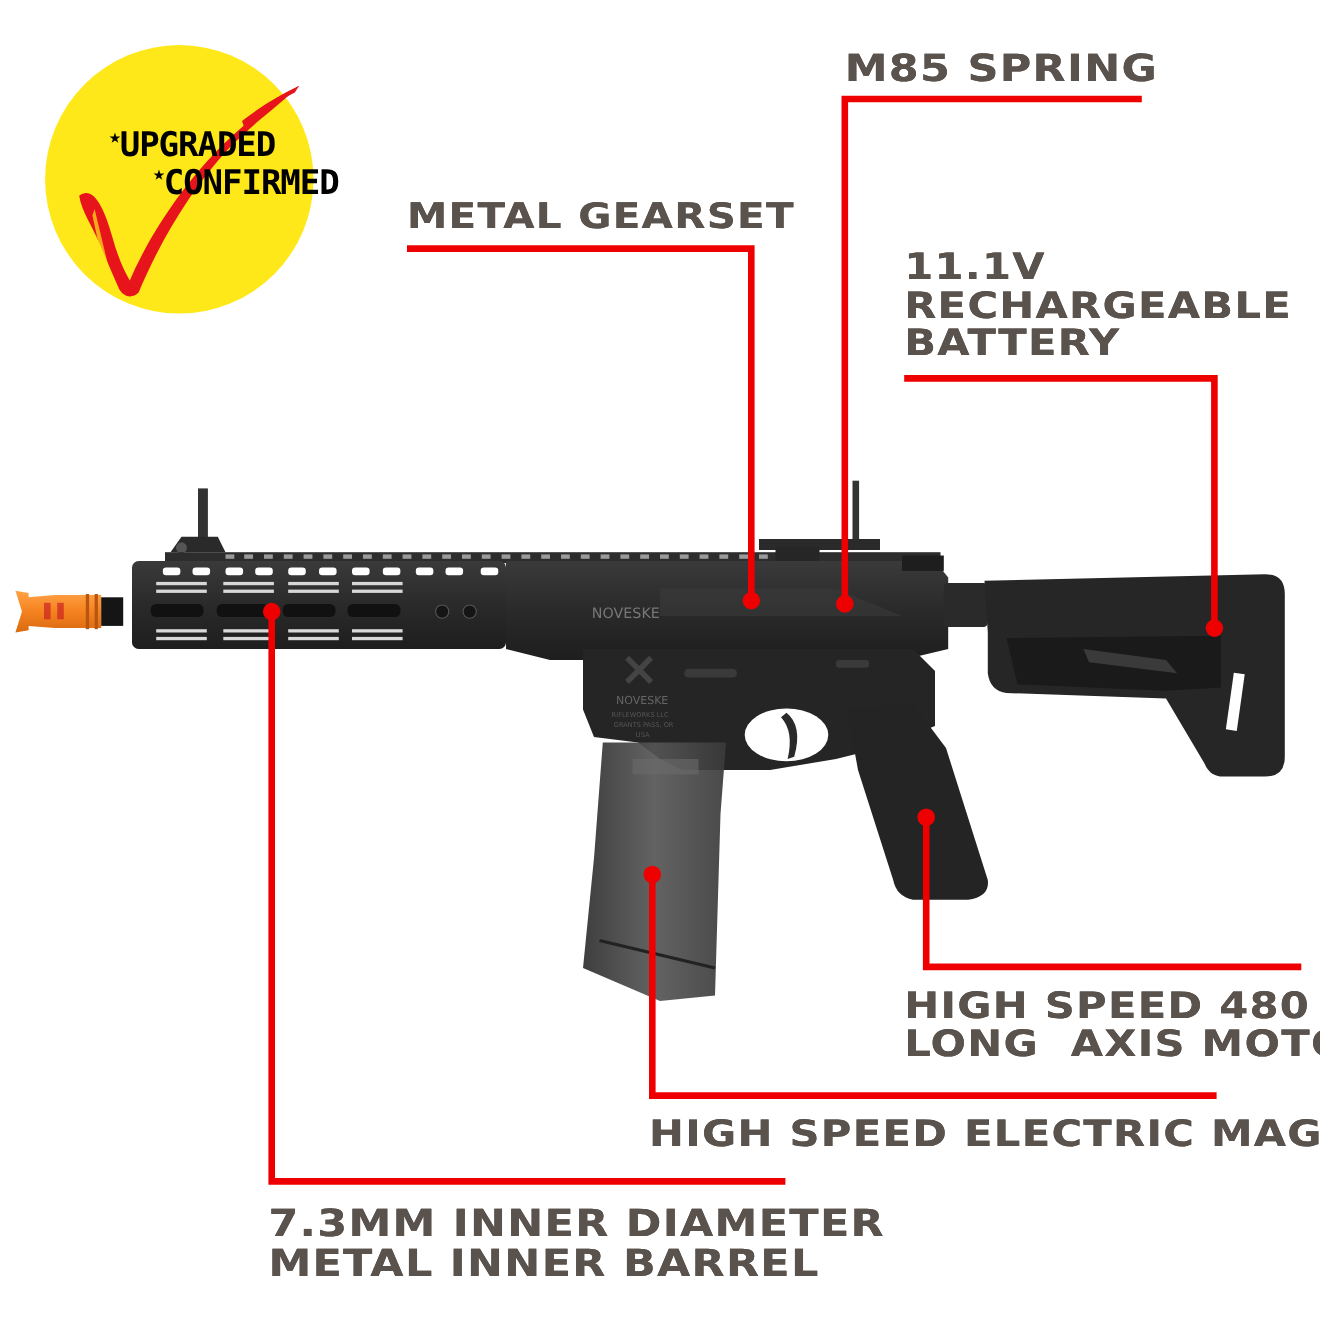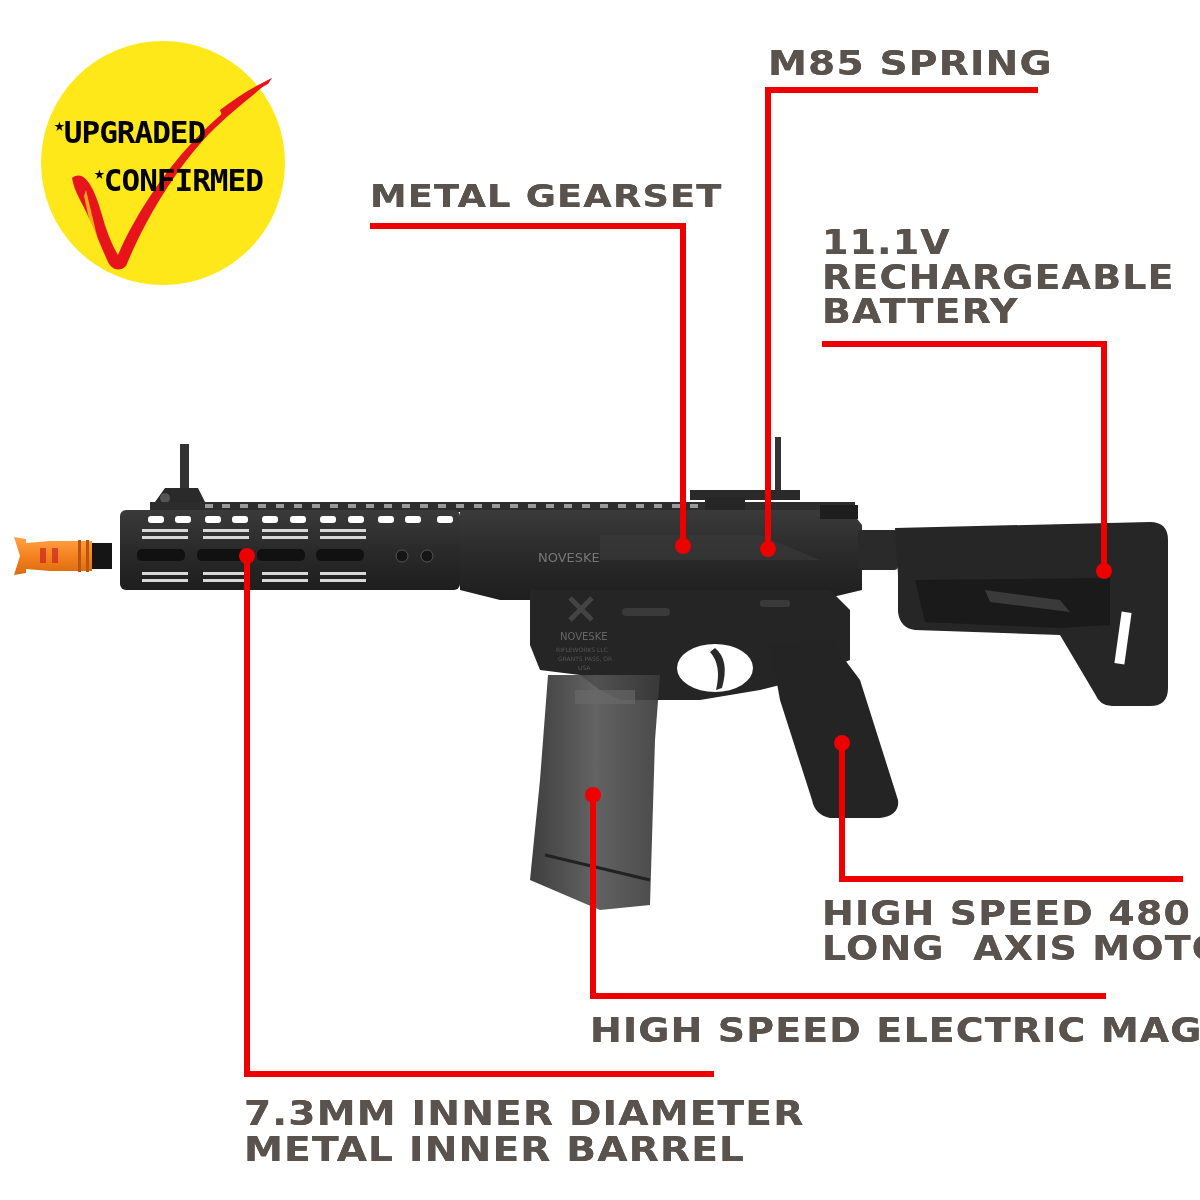--- a/index.html
+++ b/index.html
@@ -23,40 +23,41 @@
     position: absolute; left: 40px; top: 40px; width: 246px; height: 246px;
   }
   .badge-text {
     position: absolute;
     font-family: "DejaVu Sans Mono", monospace;
     font-weight: 900;
     font-size: 31px;
     color: #000;
     letter-spacing: -1px;
     white-space: nowrap;
+    margin-left: 45px;
   }
   svg { position: absolute; left: 0; top: 0; }
 </style>
 </head>
 <body>
 
 <div class="stage">
 
   <div class="badge">
     <svg width="246" height="246" viewBox="0 0 246 246">
       <circle cx="123" cy="123" r="122" fill="#ffe81a"></circle>
 
       <path d="M32 138 C45 128 55 150 62 175 C66 190 72 205 78 215 C95 175 130 120 175 80 C195 62 215 48 232 38 C215 55 190 72 168 95 C135 130 105 180 86 226 C80 232 72 230 68 222 C58 200 50 178 40 160 C36 152 33 145 32 138 Z" fill="#e8141c"></path>
       <path d="M180 70 C198 56 215 46 232 38 L228 44 C212 52 196 63 182 76 Z" fill="#e8141c"></path>
       <path d="M46 150 L58 200 L54 202 L44 156 Z" fill="#ffe81a" opacity="0.7"></path>
     </svg>
     <div class="badge-text" style="left:14px; top:74px;">
       <span style="font-size:18px; vertical-align:top;">★</span><span>UPGRADED</span>
     </div>
-    <div class="badge-text" style="left:54px; top:122px;">
+    <div class="badge-text" style="left:54px; top:108px;">
       <span style="font-size:18px; vertical-align:top;">★</span><span>CONFIRMED</span>
     </div>
   </div>
 
   <svg width="1200" height="1200" viewBox="0 0 1200 1200">
     <defs>
       <linearGradient id="bodyGrad" x1="0" y1="0" x2="0" y2="1">
         <stop offset="0" stop-color="#3a3a3a"></stop>
         <stop offset="0.5" stop-color="#2a2a2a"></stop>
         <stop offset="1" stop-color="#1e1e1e"></stop>

